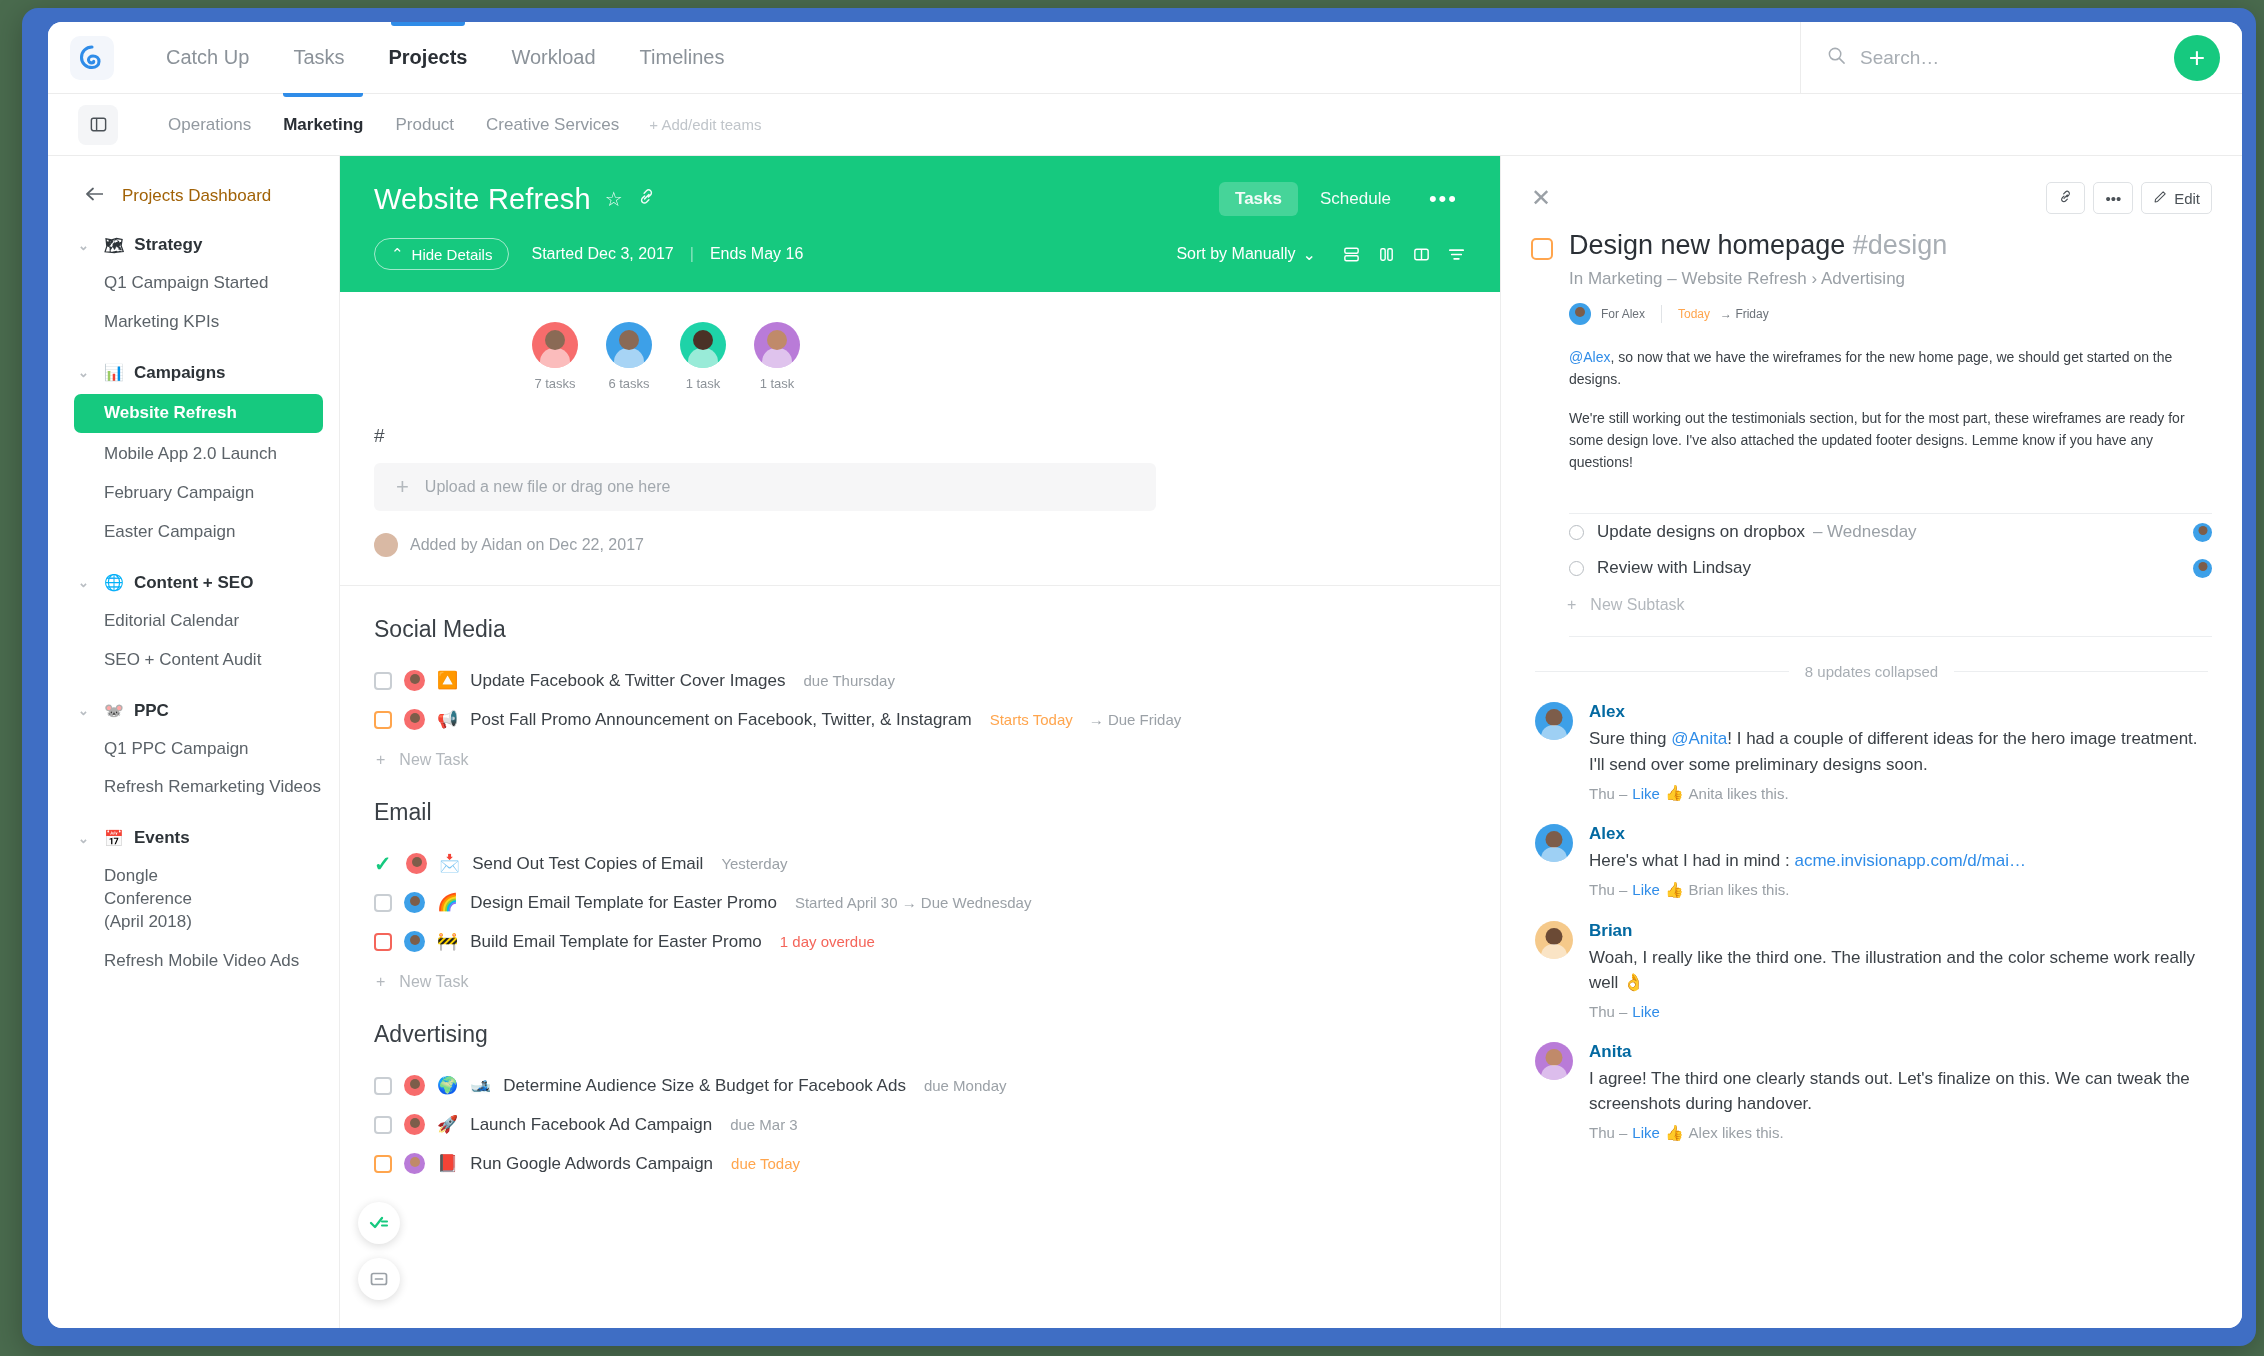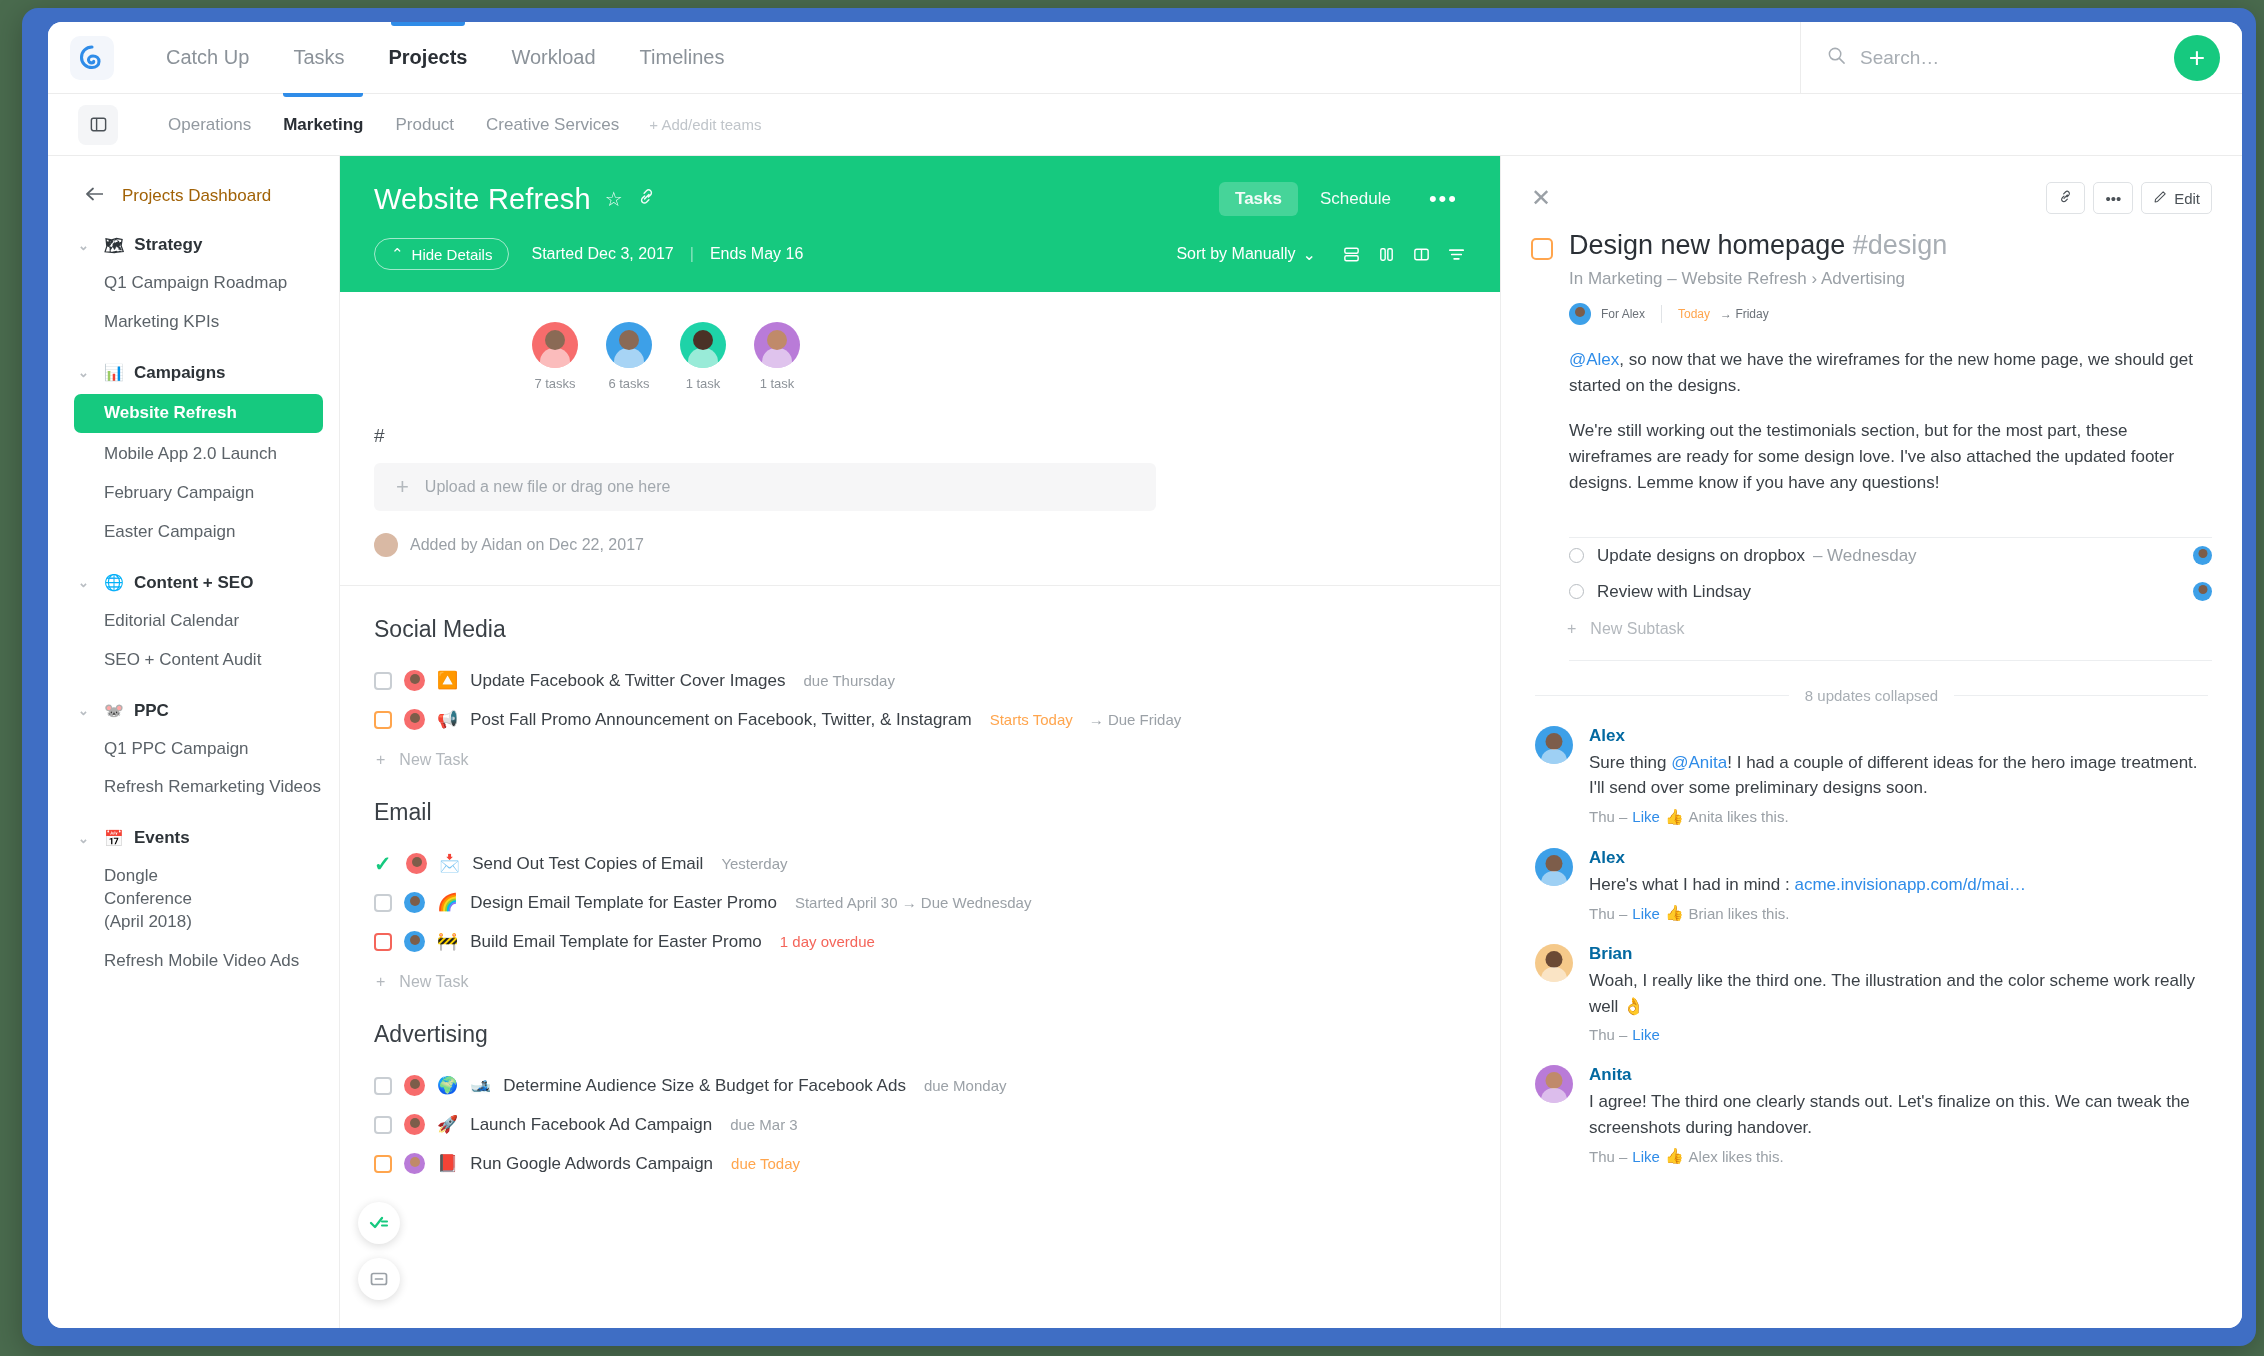--- a/index.html
+++ b/index.html
@@ -228,21 +228,21 @@
   #d-title { font-size: 27px; color: #2b3036; }
   #d-title .tag { color: #a8aeb4; }
   #d-breadcrumb { font-size: 17px; color: #9aa0a6; margin-top: 8px; }
   #d-assign { display: flex; align-items: center; gap: 10px; margin-top: 14px; font-size: 12px; color: #6b7178; }
   #d-assign .mini-av { width: 22px; height: 22px; border-radius: 50%; background: #3da0e8; position: relative; overflow: hidden; }
   #d-assign .mini-av .head { position: absolute; left: 50%; transform: translateX(-50%); top: 4px; width: 10px; height: 10px; border-radius: 50%; background: #7d5d4a; }
   .d-vsep { width: 1px; height: 18px; background: #e0e3e6; margin: 0 6px; }
   .d-date { color: #ffa54d; }
   .d-date-2 { color: #6b7178; }
   #d-body { padding: 22px 30px 0 68px; }
-  #d-body p { font-size: 17px; color: #3b4147; line-height: 1.55; margin-bottom: 18px; }
+  #d-body p { font-size: 14px; color: #3b4147; line-height: 1.55; margin-bottom: 18px; }
   .mention { color: #2f8ce8; cursor: pointer; }
   #d-edited { display: flex; align-items: center; gap: 12px; padding: 14px 30px 0 68px; font-size: 15px; color: #9aa0a6; }
   #d-edited .mini-av { width: 22px; height: 22px; border-radius: 50%; background: #c287d6; }
   .link { color: #2f8ce8; cursor: pointer; }
   #d-sep { height: 1px; background: #eceef0; margin: 22px 30px 0 68px; }
   .subtask { display: flex; align-items: center; padding: 8px 30px 8px 68px; }
   .st-circle { width: 15px; height: 15px; border-radius: 50%; border: 1.5px solid #b8bdc2; margin-right: 13px; flex: 0 0 auto; cursor: pointer; }
   .st-name { font-size: 17px; color: #3b4147; cursor: pointer; }
   .st-due { font-size: 17px; color: #9aa0a6; margin-left: 8px; }
   .st-av { width: 19px; height: 19px; border-radius: 50%; background: #3da0e8; margin-left: auto; position: relative; overflow: hidden; }
@@ -321,21 +321,21 @@
                 </svg>
          </span>
          <span>Projects Dashboard</span>
        </div>
 
        <div class="sb-group">
          <span class="sb-chev">⌄</span>
          <span class="sb-emoji">🗺</span>
          <span>Strategy</span>
        </div>
-       <div class="sb-item">Q1 Campaign Roadmap</div>
+       <div class="sb-item">Q1 Campaign Started</div>
        <div class="sb-item">Marketing KPIs</div>
 
        <div class="sb-group">
          <span class="sb-chev">⌄</span>
          <span class="sb-emoji">📊</span>
          <span>Campaigns</span>
        </div>
        <div class="sb-item selected">Website Refresh</div>
        <div class="sb-item">Mobile App 2.0 Launch</div>
        <div class="sb-item">February Campaign</div>

